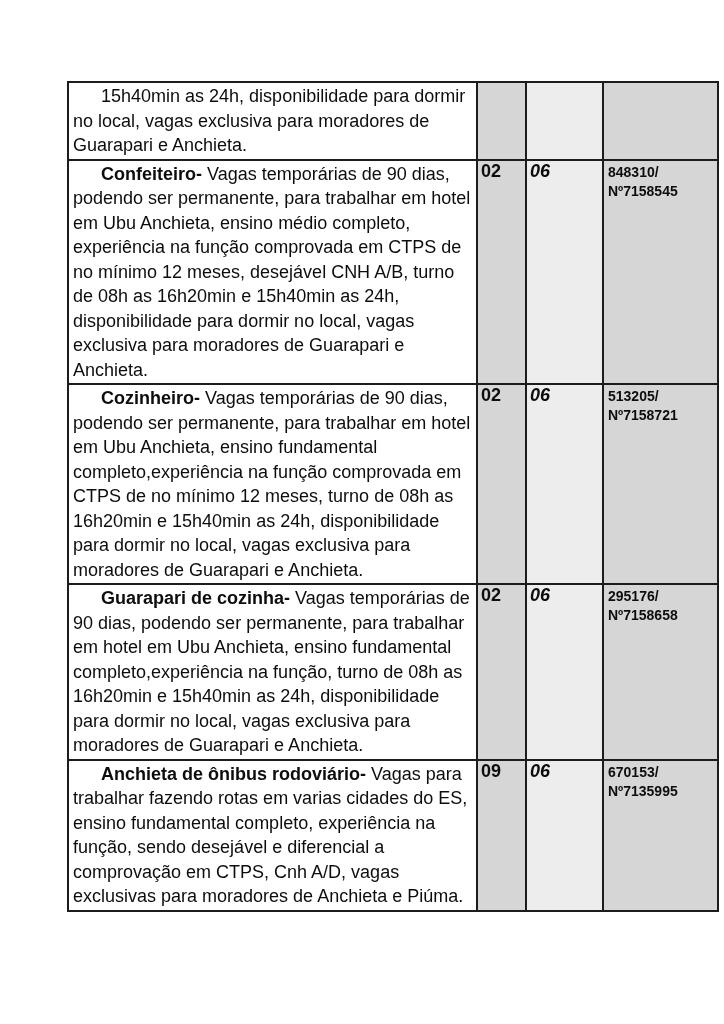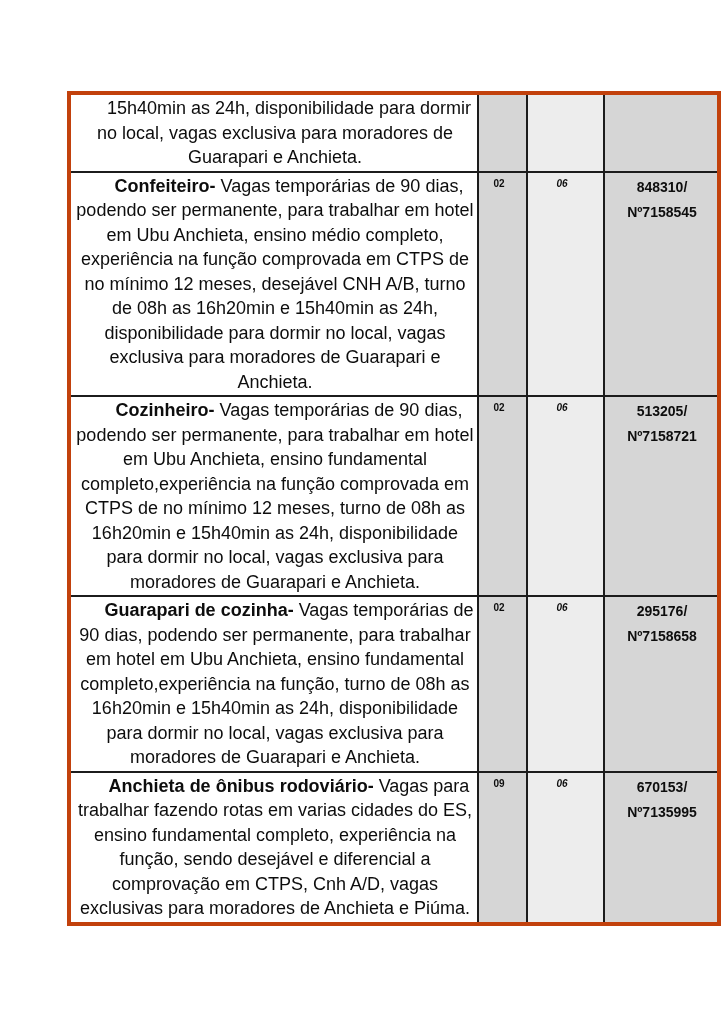--- a/index.html
+++ b/index.html
@@ -15,60 +15,59 @@
     color: #0d0d0d;
   }
   .doc-page {
     position: absolute;
     inset: 0;
     background: #ffffff;
   }
   table.jobs-table {
     position: absolute;
     left: 67px;
-    top: 91px;
+    top: 81px;
     width: 650px;
     border-collapse: collapse;
     table-layout: fixed;
-    border: 4px solid #c2410c;
-    text-align: center;
+    border: 2px solid #c2410c;
   }
   table.jobs-table td {
     border: 2px solid #1c1c1c;
     vertical-align: top;
     overflow: hidden;
   }
   td.cell-desc {
     background: #ffffff;
     font-size: 18px;
     line-height: 24.5px;
     padding: 1px 2px 1px 4px;
     letter-spacing: 0;
   }
   td.cell-desc .job-title {
     font-weight: bold;
     margin-left: 28px;
   }
   td.cell-num {
     background: #d6d6d6;
-    font-size: 10px;
+    font-size: 18px;
     font-weight: bold;
     line-height: 17px;
     padding: 2px 10px 2px 3px;
     margin-top: 40px;
   }
   td.cell-num.light {
     background: #ededed;
     font-style: italic;
   }
   td.cell-code {
     background: #d6d6d6;
     font-size: 14px;
     font-weight: bold;
-    line-height: 25px;
+    line-height: 19px;
     padding: 2px 2px 2px 4px;
     white-space: pre-line;
   }
 </style>
 </head>
 <body>
 
 <div class="doc-page">
   <table class="jobs-table">
     <colgroup>

